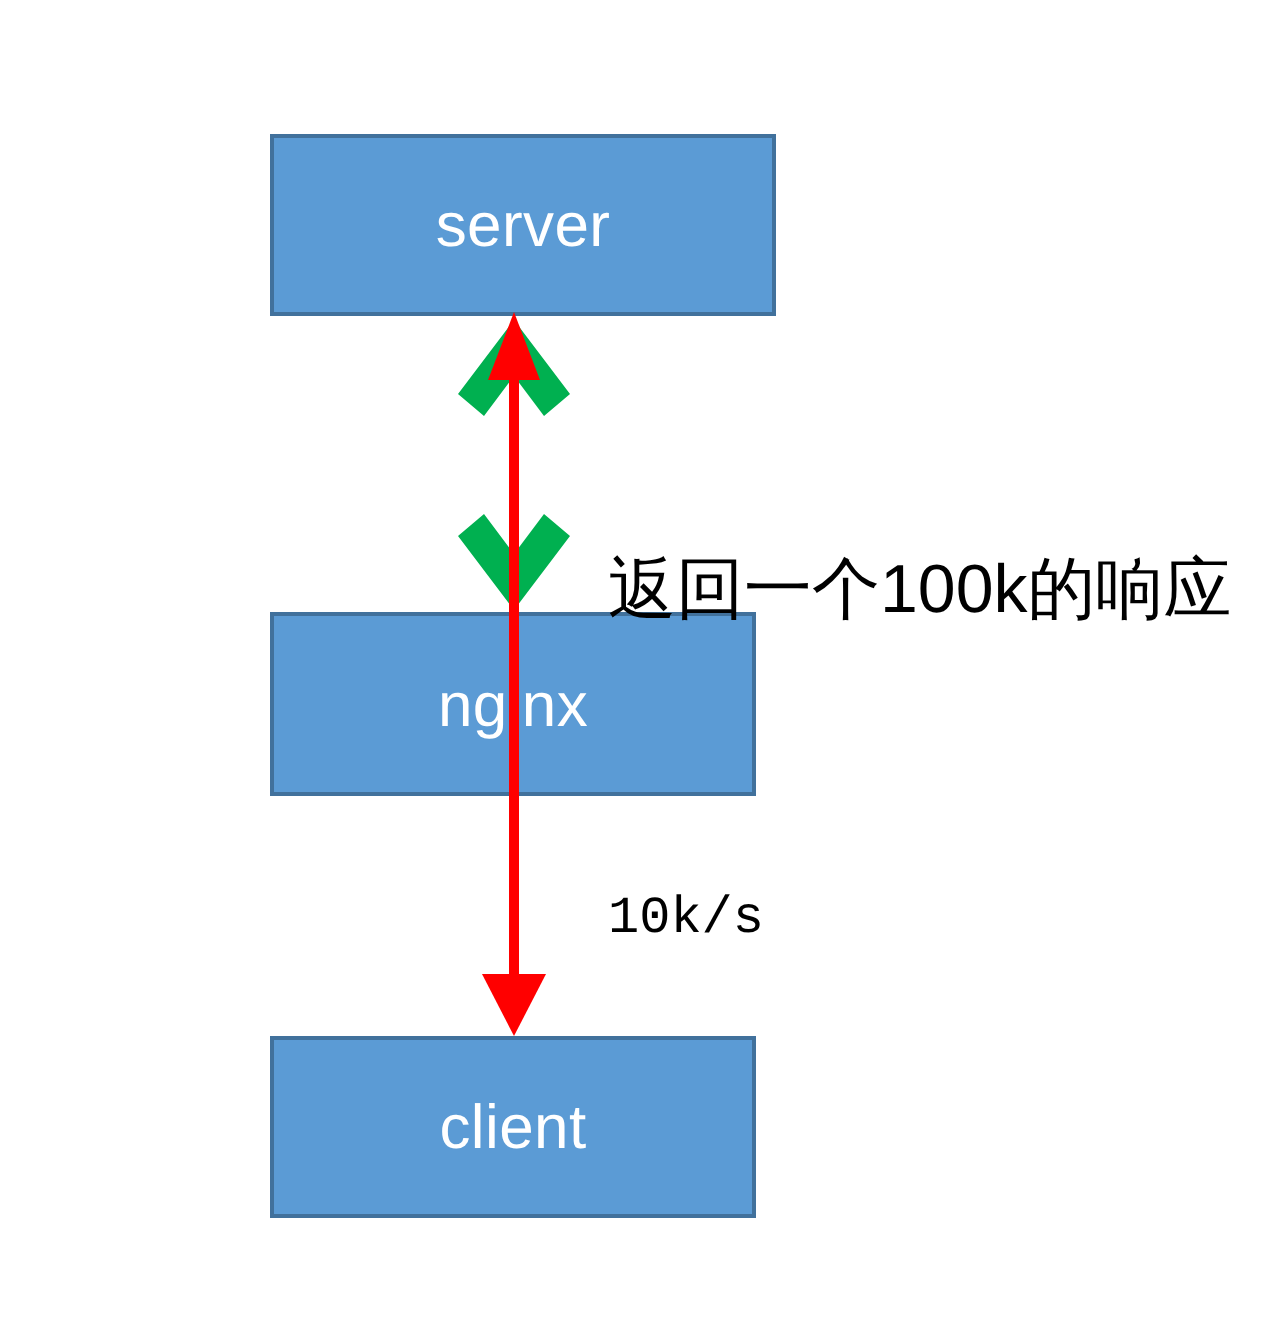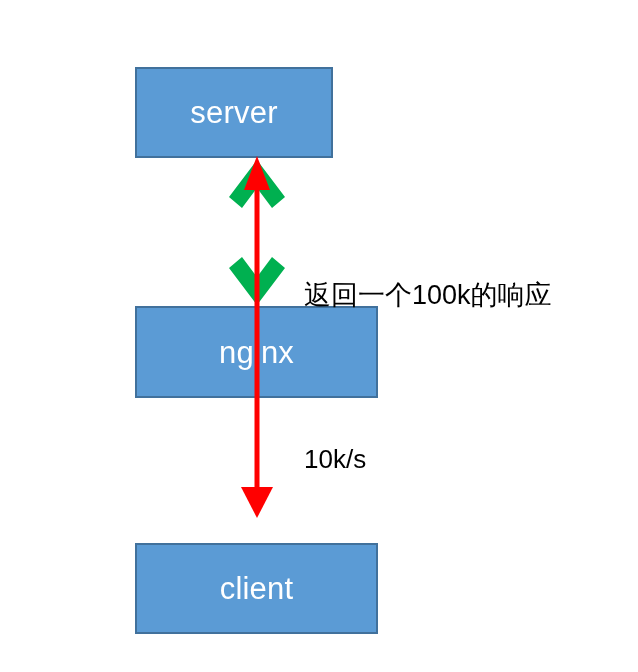--- a/index.html
+++ b/index.html
@@ -30,45 +30,45 @@
     z-index: 1;
   }
   .node-label {
     color: #ffffff;
     font-size: 31px;
     font-weight: 400;
     line-height: 1;
     letter-spacing: 0.2px;
     white-space: nowrap;
   }
-  #node-server  { left: 135px; top: 67px;  width: 198px; height: 91px; }
+  #node-server  { left: 135px; top: 67px;  width: 253px; height: 91px; }
   #node-nginx   { left: 135px; top: 306px; width: 243px; height: 92px; }
-  #node-client  { left: 135px; top: 518px; width: 243px; height: 91px; margin-top: 25px; }
+  #node-client  { left: 135px; top: 518px; width: 243px; height: 91px; }
 
   .arrow-layer {
     position: absolute;
     left: 0;
     top: 0;
     width: 638px;
     height: 672px;
     overflow: visible;
   }
   #green-arrow-layer { z-index: 2; }
   #red-arrow-layer   { z-index: 3; }
 
   .caption {
     position: absolute;
     color: #000000;
-    font-size: 27px;
+    font-size: 34px;
     line-height: 39px;
     white-space: pre;
     z-index: 4;
   }
   #caption-latency { left: 304px; top: 198px; }
-  #caption-rate    { left: 304px; top: 440px; font-size: 26px; }
+  #caption-rate    { left: 304px; top: 440px; font-size: 26px; font-family: Liberation Mono, monospace; }
 </style>
 </head>
 <body>
 
 <div id="diagram-canvas">
 
   <svg id="green-arrow-layer" class="arrow-layer" viewBox="0 0 638 672" width="638" height="672">
 
     <line x1="257" y1="166" x2="257" y2="298" stroke="#00b050" stroke-width="4"></line>
 

